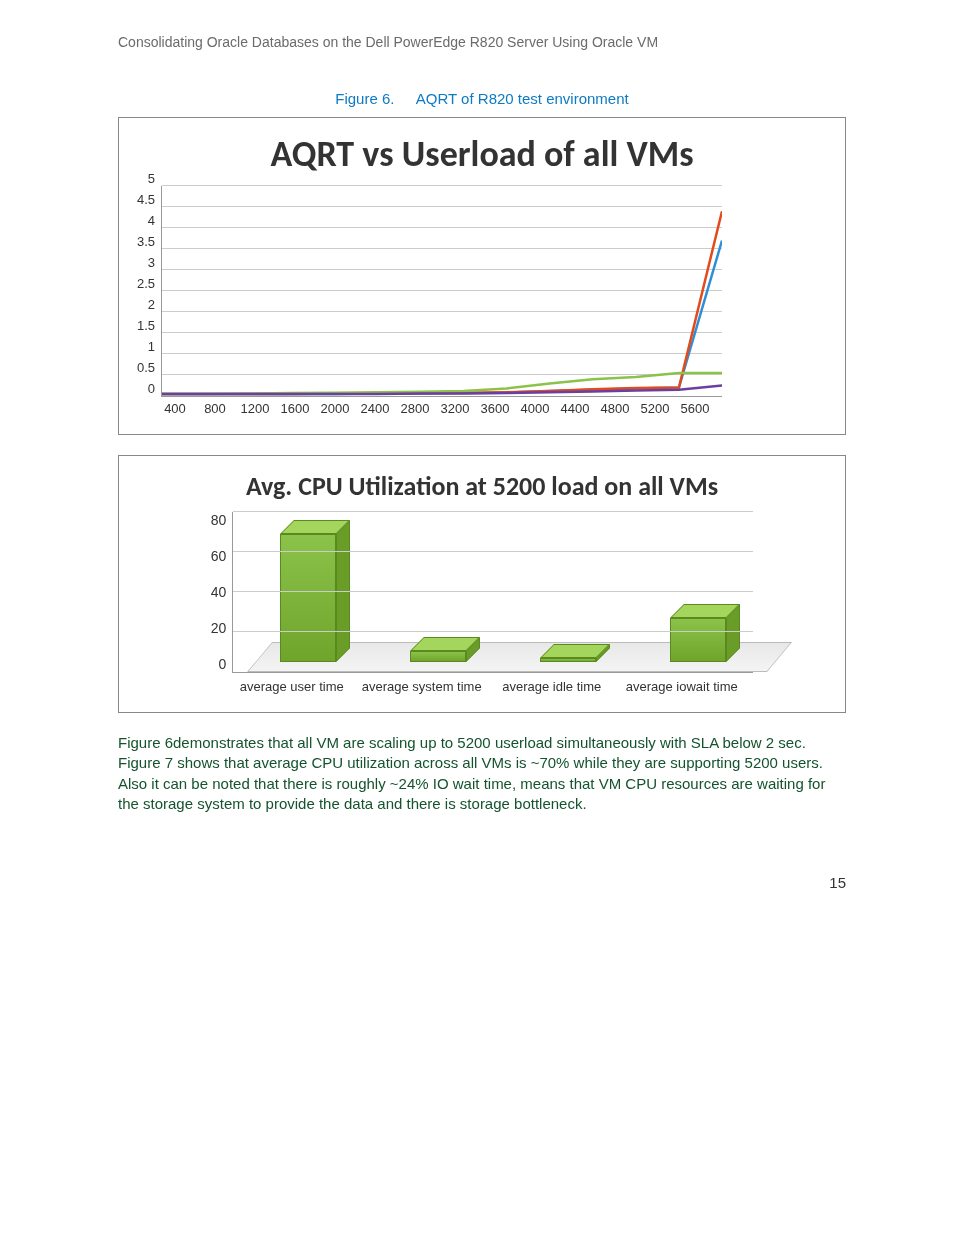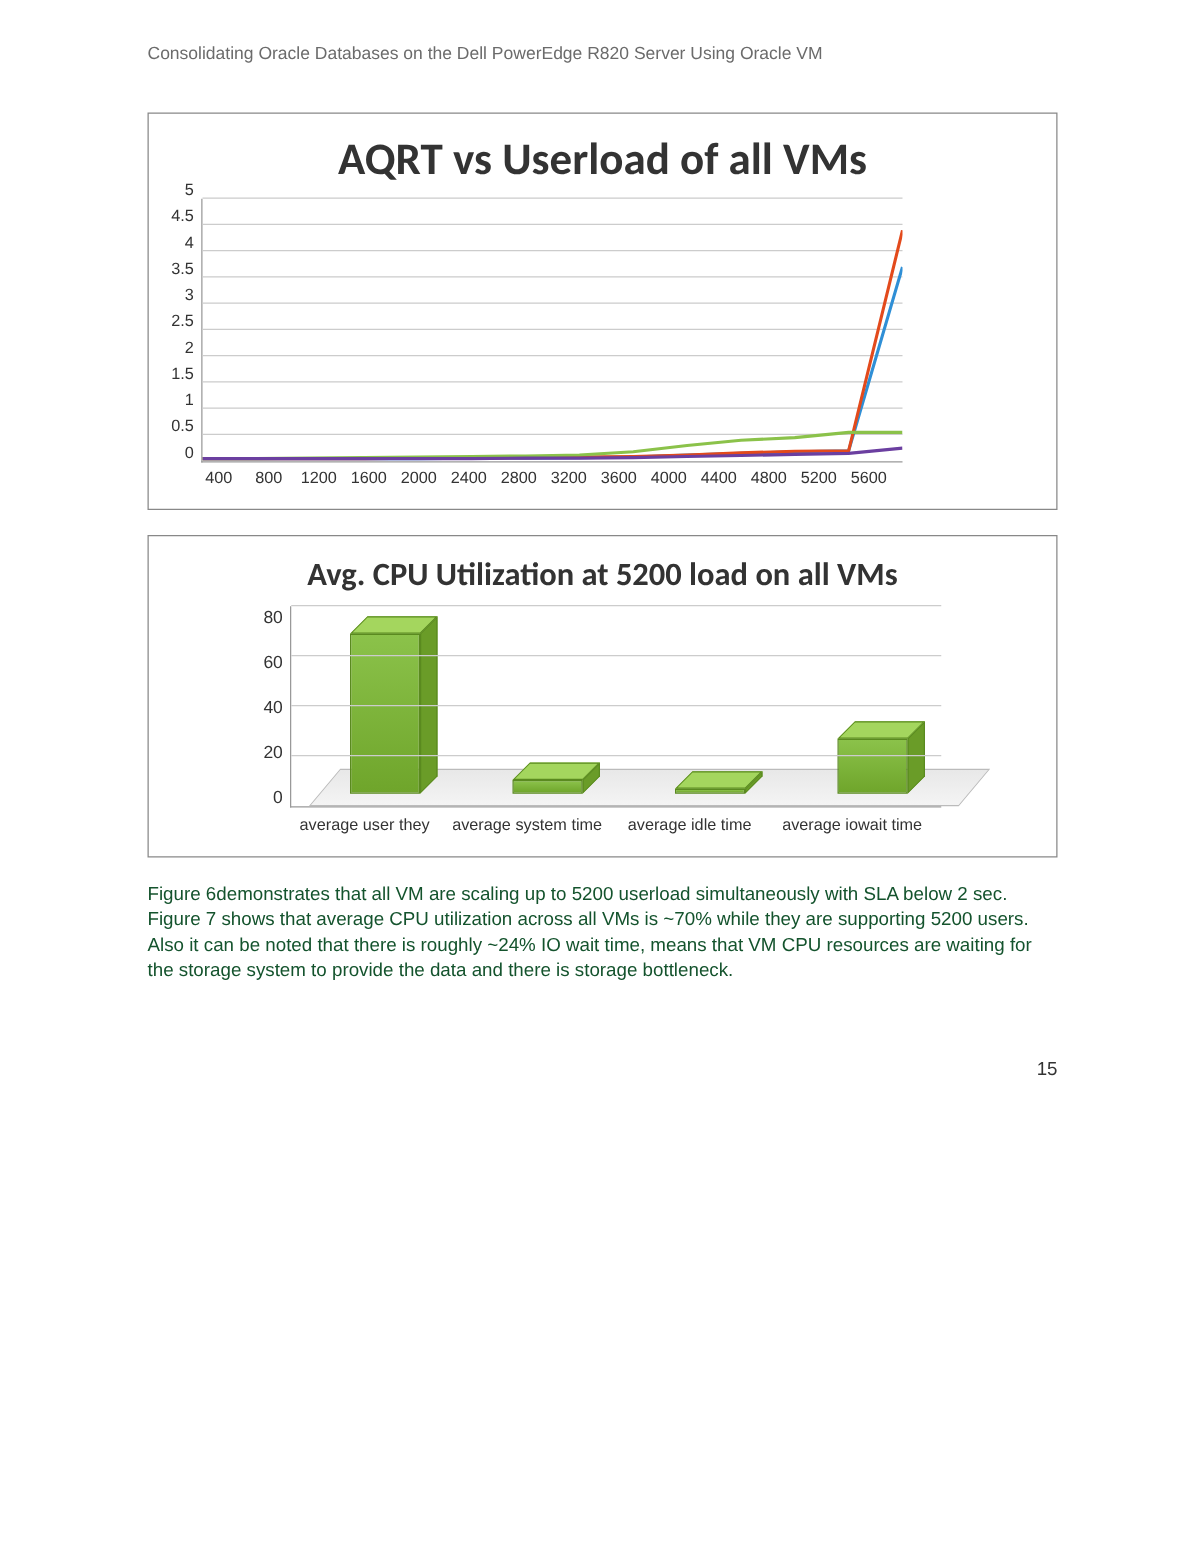--- a/index.html
+++ b/index.html
@@ -133,20 +133,24 @@
   }
 </style>
 </head>
 <body>
 
 <div class="page">
 
   <div class="header-line">Consolidating Oracle Databases on the Dell PowerEdge R820 Server Using Oracle VM</div>
 
 
+  <div class="figure-caption">
+    <span class="fig-label">Figure 6.</span>
+    <span>AQRT of R820 test environment</span>
+  </div>
 
   <div class="chart-box">
     <div class="chart-title">AQRT vs Userload of all VMs</div>
     <div class="line-chart">
       <div class="lc-plot-area">
         <div style="display:flex;">
           <div class="lc-yaxis" id="lc-yaxis" style="height: 210px;">
               <div class="lc-ylabel"><span>5</span></div>
               <div class="lc-ylabel"><span>4.5</span></div>
               <div class="lc-ylabel"><span>4</span></div>
@@ -238,21 +242,21 @@
                   </div>
                 </div>
             <div class="bc-gridline" style="bottom: 40px;"></div>
                 <div class="bc-gridline" style="bottom: 80px;"></div>
                 <div class="bc-gridline" style="bottom: 120px;"></div>
                 <div class="bc-gridline" style="bottom: 160px;"></div>
               </div>
           </div>
         </div>
         <div class="bc-xaxis" id="bc-xaxis" style="margin-left: 16px;">
-            <div class="bc-xtick" style="width: 130px;">average user they</div>
+            <div class="bc-xtick" style="width: 130px;">average user time</div>
             <div class="bc-xtick" style="width: 130px;">average system time</div>
             <div class="bc-xtick" style="width: 130px;">average idle time</div>
             <div class="bc-xtick" style="width: 130px;">average iowait time</div>
           </div>
       </div>
     </div>
   </div>
 
   <div class="body-text">Figure 6demonstrates that all VM are scaling up to 5200 userload simultaneously with SLA below 2 sec. Figure 7 shows that average CPU utilization across all VMs is ~70% while they are supporting 5200 users. Also it can be noted that there is roughly ~24% IO wait time, means that VM CPU resources are waiting for the storage system to provide the data and there is storage bottleneck.</div>
 

